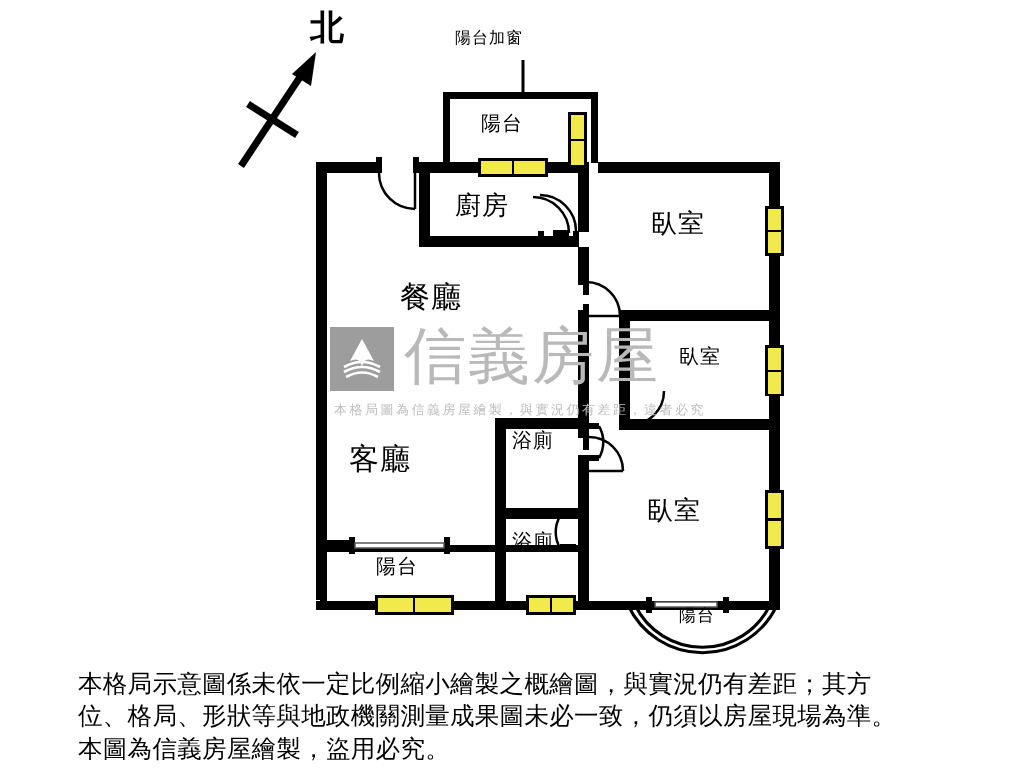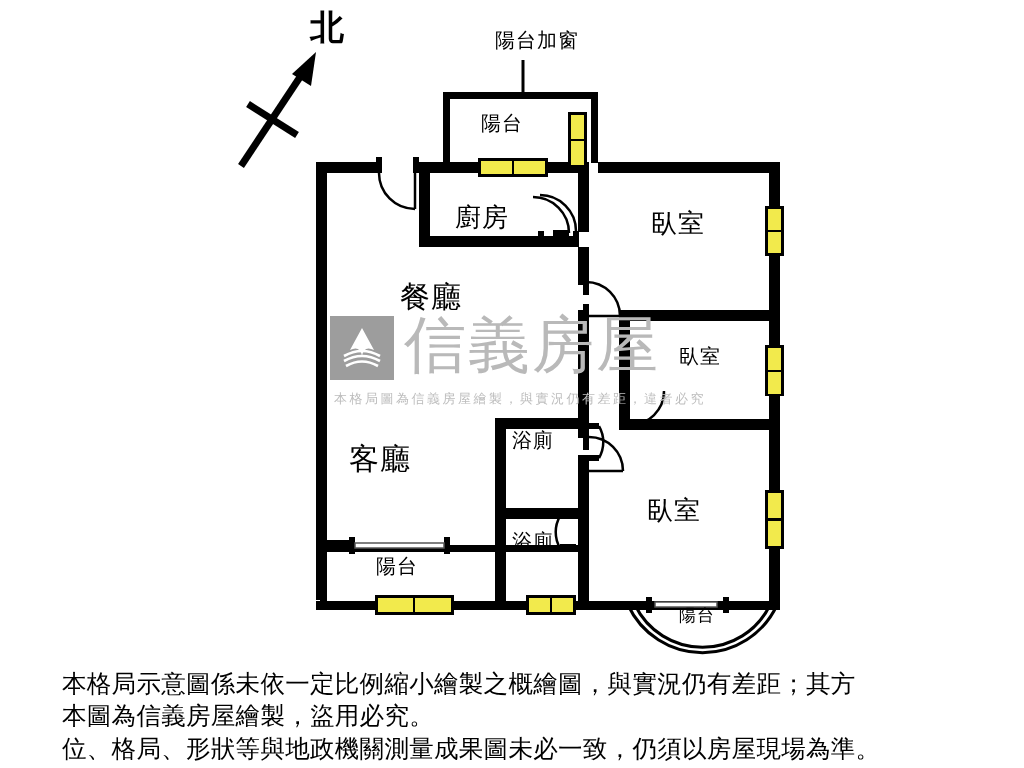--- a/index.html
+++ b/index.html
@@ -29,27 +29,27 @@
     color: #000000;
     font-family: "DejaVu Sans", "Liberation Sans", sans-serif;
     white-space: nowrap;
     line-height: 1;
     user-select: none;
   }
   .room-label-lg { font-size: 30px; letter-spacing: 1px; }
   .room-label-md { font-size: 26px; letter-spacing: 1px; }
   .room-label-sm { font-size: 20px; letter-spacing: 1px; }
   .room-label-xs { font-size: 17px; letter-spacing: 1px; }
-  .annot-label { font-size: 20px; letter-spacing: 1px; margin-left: 40px; }
+  .annot-label { font-size: 16px; letter-spacing: 1px; }
   .compass-label { font-size: 34px; font-weight: bold; }
 
   #watermark {
     position: absolute;
     left: 330px;
-    top: 316px;
+    top: 327px;
     width: 372px;
     height: 94px;
     pointer-events: none;
   }
   #wm-logo {
     position: absolute;
     left: 0px;
     top: 0px;
     width: 64px;
     height: 64px;
@@ -77,21 +77,21 @@
     left: 4px;
     top: 74px;
     font-size: 13px;
     color: #bdbdbd;
     letter-spacing: 2.5px;
     white-space: nowrap;
   }
 
   #disclaimer {
     position: absolute;
-    left: 62px;
+    left: 78px;
     top: 668px;
     width: 910px;
     color: #000000;
     font-size: 24.5px;
     line-height: 1.32;
     letter-spacing: 0.3px;
   }
   #disclaimer div { white-space: nowrap; }
 </style>
 </head>
@@ -282,21 +282,21 @@
     </g>
 
   </svg>
 
   <div class="lbl compass-label" style="left:310px; top:10px;">北</div>
 
   <div class="lbl annot-label" style="left:455px; top:30px;">陽台加窗</div>
 
   <div class="lbl room-label-sm" style="left:481px; top:113px;">陽台</div>
 
-  <div class="lbl room-label-md" style="left:455px; top:192px;margin-top:12px;">廚房</div>
+  <div class="lbl room-label-md" style="left:455px; top:192px;">廚房</div>
 
   <div class="lbl room-label-lg" style="left:400px; top:282px;">餐廳</div>
 
   <div class="lbl room-label-lg" style="left:349px; top:444px;">客廳</div>
 
   <div class="lbl room-label-md" style="left:651px; top:210px;">臥室</div>
 
   <div class="lbl room-label-sm" style="left:679px; top:346px;">臥室</div>
 
   <div class="lbl room-label-md" style="left:647px; top:497px;">臥室</div>
@@ -317,17 +317,17 @@
         <path d="M14 45 Q32 35 50 45" fill="none" stroke="#ffffff" stroke-width="2.6"></path>
         <path d="M16 50 Q32 41 48 50" fill="none" stroke="#ffffff" stroke-width="2.6"></path>
       </svg>
     </div>
     <div id="wm-brand">信義房屋</div>
     <div id="wm-notice">本格局圖為信義房屋繪製，與實況仍有差距，違者必究</div>
   </div>
 
   <div id="disclaimer">
     <div>本格局示意圖係未依一定比例縮小繪製之概繪圖，與實況仍有差距；其方</div>
+    <div>位、格局、形狀等與地政機關測量成果圖未必一致，仍須以房屋現場為準。</div>
     <div>本圖為信義房屋繪製，盜用必究。</div>
-    <div>位、格局、形狀等與地政機關測量成果圖未必一致，仍須以房屋現場為準。</div>
   </div>
 
 </div>
 
 </body></html>

